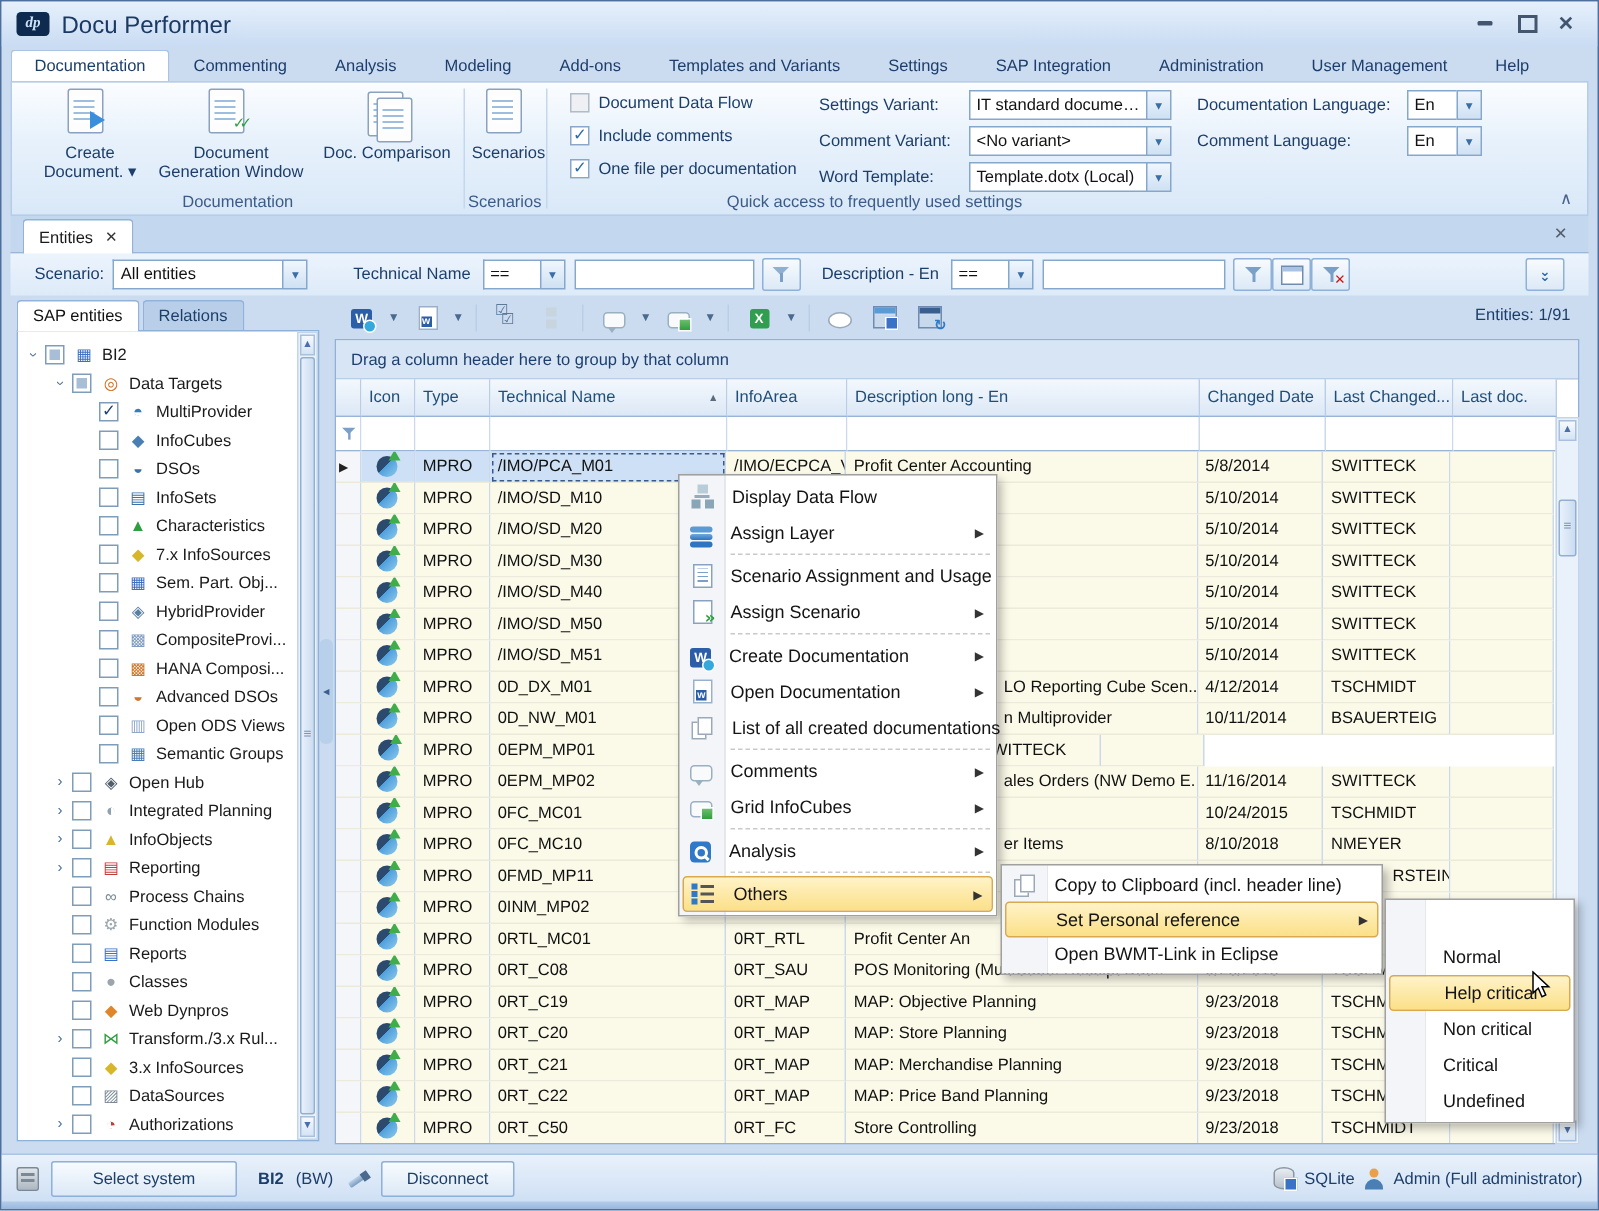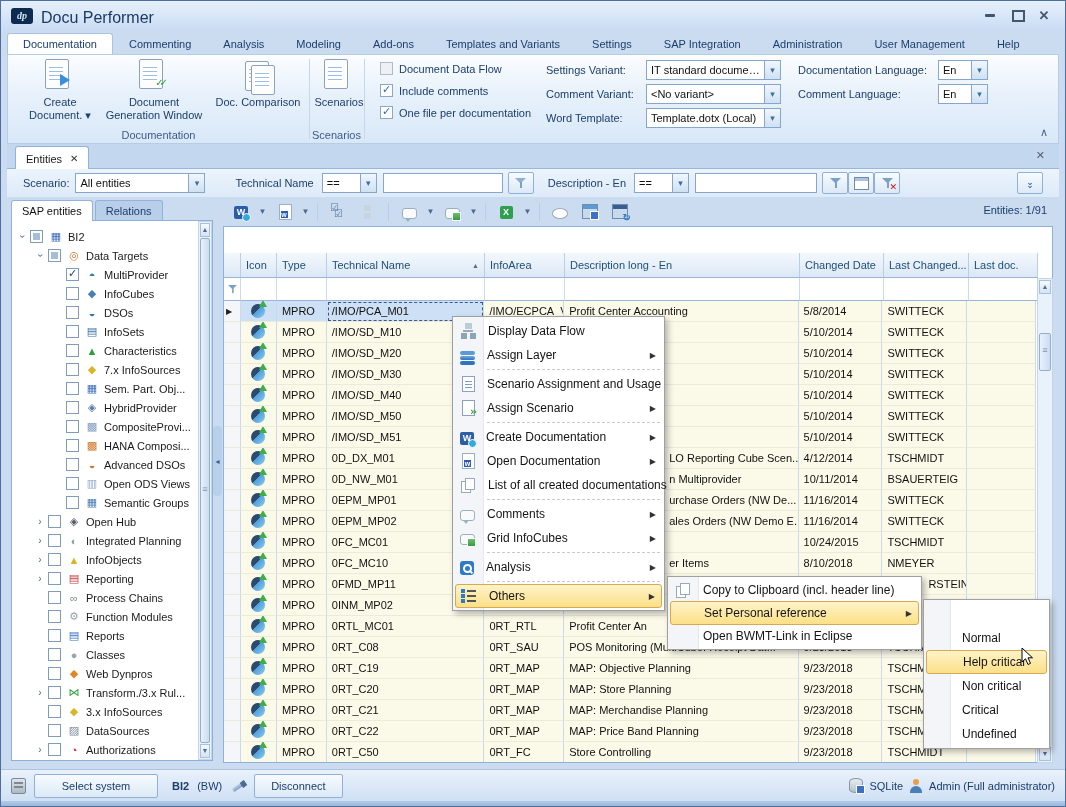--- a/index.html
+++ b/index.html
@@ -219,20 +219,21 @@
         </div>
         <div class="bigbtn" style="left: 305px; width: 52px;">
           <div class="bigicon">
             <div class="page"></div>
           </div>
           <div class="cap">Scenarios</div>
         </div>
       </div>
     <div class="grouplabel" style="left:0;width:301px;">Documentation</div>
     <div class="grouplabel" style="left:301px;width:55px;">Scenarios</div>
+    <div class="grouplabel" style="left:365px;width:420px;text-align:center;">Quick access to frequently used settings</div>
     <div id="ribchecks">
         <div class="rcbrow" style="left: 372px; top: 7px;">
           <span class="rcb dis"></span>
           <span>Document Data Flow</span>
         </div>
         <div class="rcbrow" style="left: 372px; top: 29px;">
           <span class="rcb on"></span>
           <span>Include comments</span>
         </div>
         <div class="rcbrow" style="left: 372px; top: 51px;">
@@ -552,20 +553,23 @@
       <span class="tbtn">
         <span class="mi mi-tablesave"></span>
       </span>
       <span class="tbtn">
         <span class="mi mi-tablerefresh"></span>
       </span>
     </div>
   <div id="entcount">Entities: 1/91</div>
 
   <div id="gridpanel" class="abs">
+    <div id="groupbar" class="abs">
+        <span>Drag a column header here to group by that column</span>
+      </div>
     <div id="gridheader" class="abs">
         <div class="hcell" style="width: 17px;">
           <span></span>
         </div>
         <div class="hcell" style="width: 36px;">
           <span>Icon</span>
         </div>
         <div class="hcell" style="width: 50px; gap: 33px;">
           <span>Type</span>
           <span class="sort">▲</span>
@@ -853,23 +857,20 @@
             <span class="mproicon"></span>
           </div>
           <div class="gcell" style="width: 50px;">
             <span>MPRO</span>
           </div>
           <div class="gcell" style="width: 158px;">
             <span>0EPM_MP01</span>
           </div>
           <div class="gcell" style="width: 80px;">
             <span></span>
-          </div>
-          <div class="gcell" style="width: 235px;">
-            <span style="margin-left: 100px;">urchase Orders (NW De...</span>
           </div>
           <div class="gcell" style="width: 84px;">
             <span>11/16/2014</span>
           </div>
           <div class="gcell" style="width: 85px;">
             <span>SWITTECK</span>
           </div>
           <div class="gcell" style="width: 69px;">
             <span></span>
           </div>

